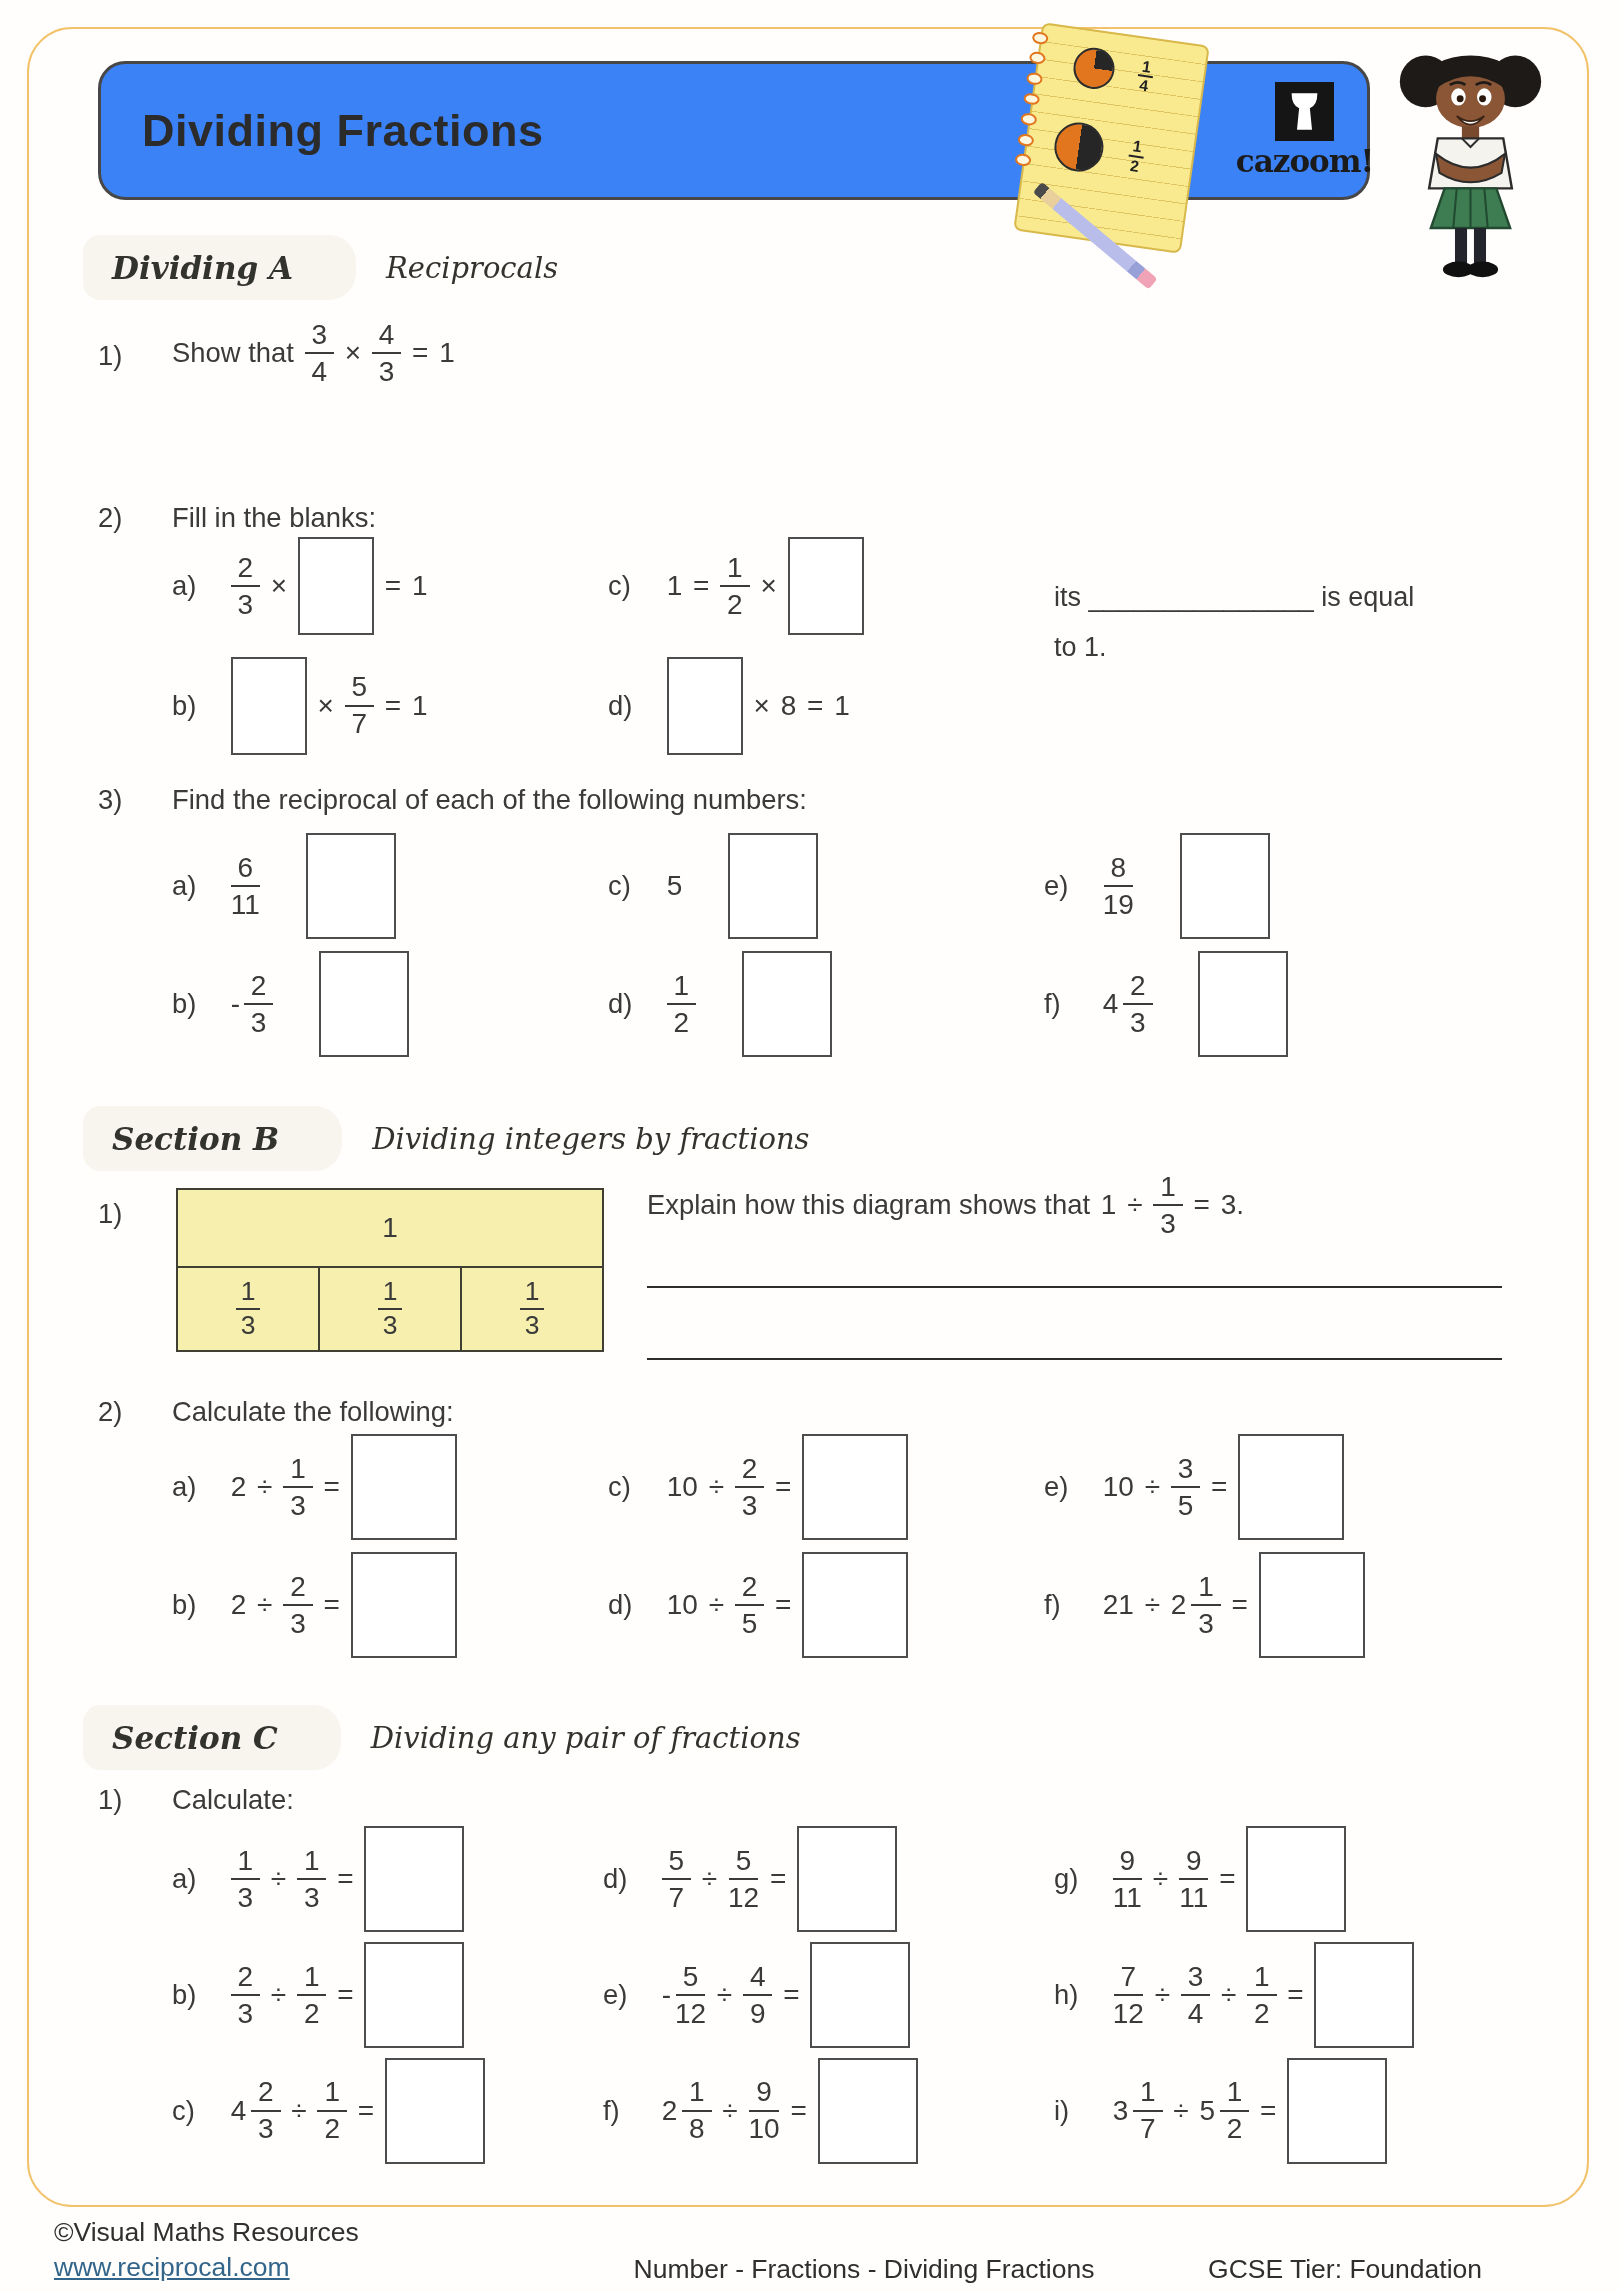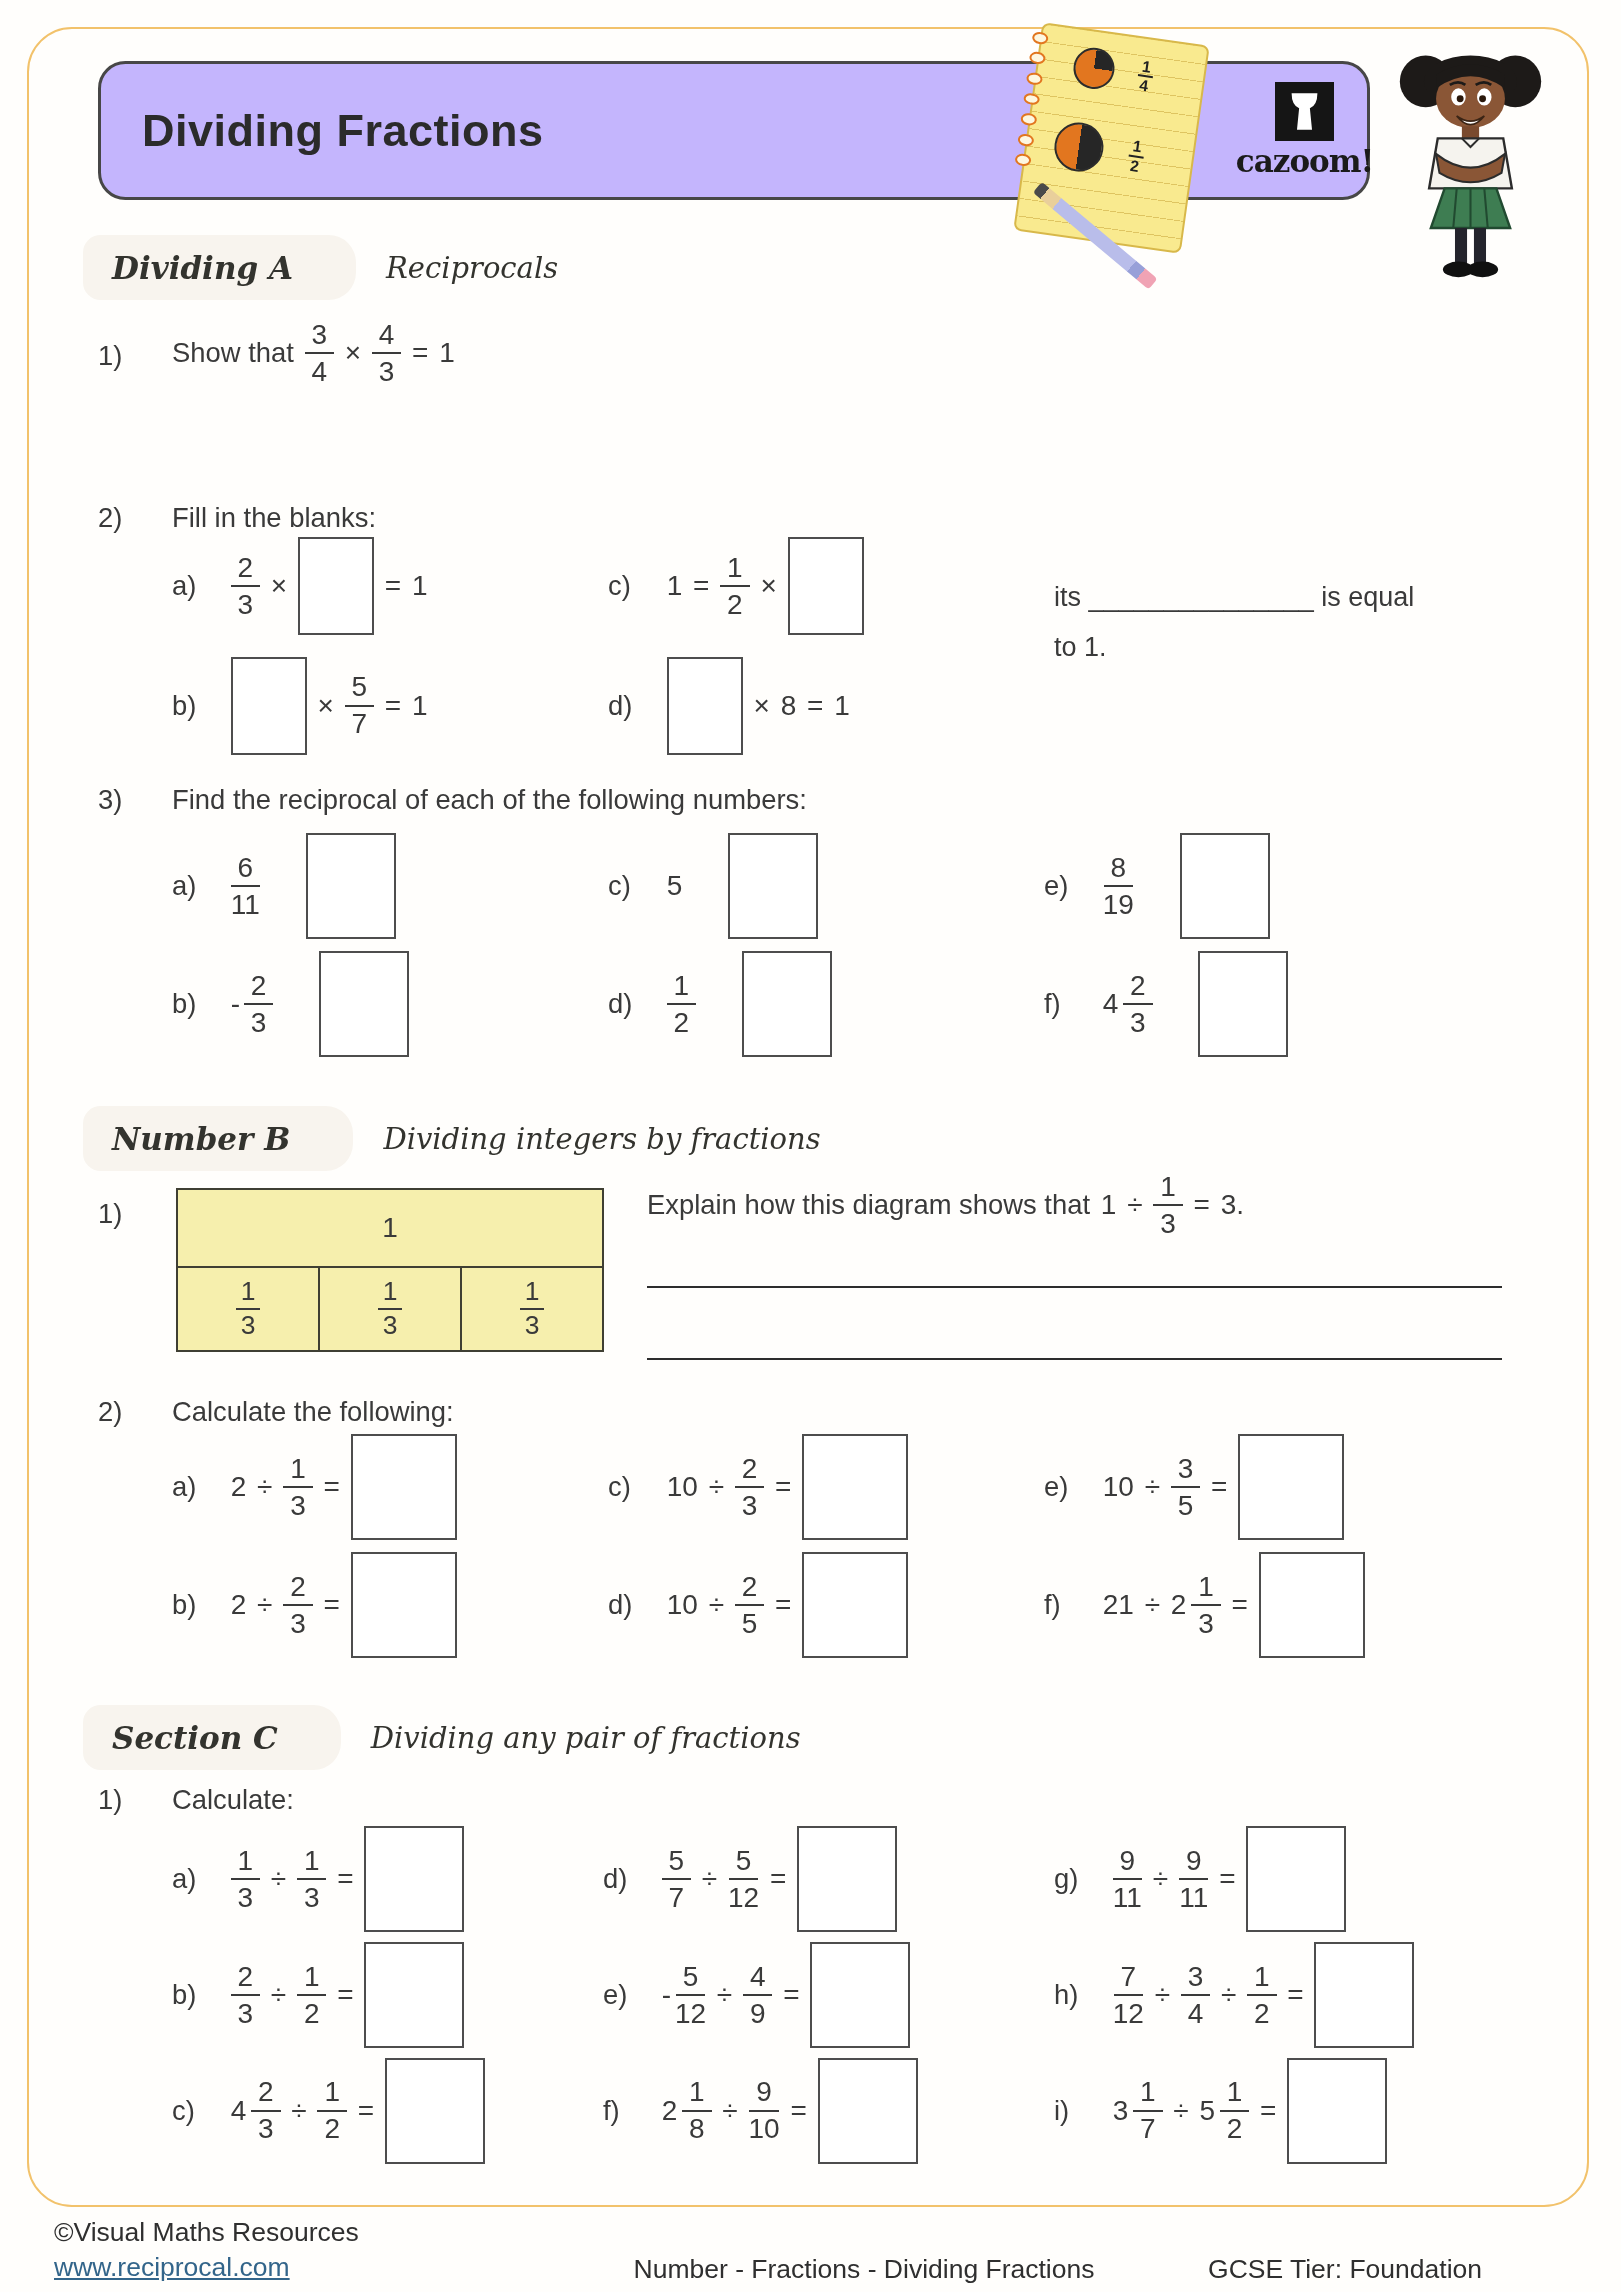--- a/index.html
+++ b/index.html
@@ -4,21 +4,21 @@
 <style>
   * { box-sizing: border-box; margin: 0; padding: 0; }
   body { background:#ffffff; font-family:"Liberation Sans", sans-serif; color:#3a3a3a; }
   #page { position:relative; width:1621px; height:2293px; background:#fffefc; overflow:hidden; }
 
   .page-border { position:absolute; left:27.4px; top:27.4px; width:1562px; height:2180px;
     border:2.9px solid #f2c26b; border-radius:45px; }
 
   
   .header-box { position:absolute; left:98px; top:61px; width:1272px; height:139px;
-    background:#c4b5fd; border:3.9px solid #474747; border-radius:27.4px;
+    background:#3b82f6; border:3.9px solid #474747; border-radius:27.4px;
     display:flex; align-items:center; padding-left:41px; }
   .title { font-size:45px; font-weight:bold; color:#2b2b2b; letter-spacing:0.5px; }
 
   
   .notebook { position:absolute; left:1027px; top:33px; width:169px; height:210px;
     background:#f9ea8f; border:2px solid #d8b84a; border-radius:7.8px; transform:rotate(8deg);
     background-image:repeating-linear-gradient(to bottom, transparent 0 16.7px, rgba(190,150,40,.45) 16.7px 17.6px); }
   .rings { position:absolute; left:-9.8px; top:7.8px; display:flex; flex-direction:column; gap:8.8px; }
   .ring { width:15.7px; height:11.8px; border:2.9px solid #e2761f; border-radius:50%; background:#fdf7e0; }
   .pie { position:absolute; border:2px solid #2c2c2c; border-radius:50%; }
@@ -350,21 +350,21 @@
               <span class="num">2</span>
               <span class="den">3</span>
             </span>
           </span>
           <span class="answer-box"></span>
         </span>
     </div>
   </div>
 
   <div class="section-row" style="top:1106px">
-    <div class="section-pill">Number B</div>
+    <div class="section-pill">Section B</div>
     <div class="section-sub">Dividing integers by fractions</div>
   </div>
 
   <div id="b-q1-num">1)</div>
 
   <div class="diagram">
     <div class="diag-top">1</div>
     <div class="diag-row">
       <div class="diag-cell">
         <span class="frac">

